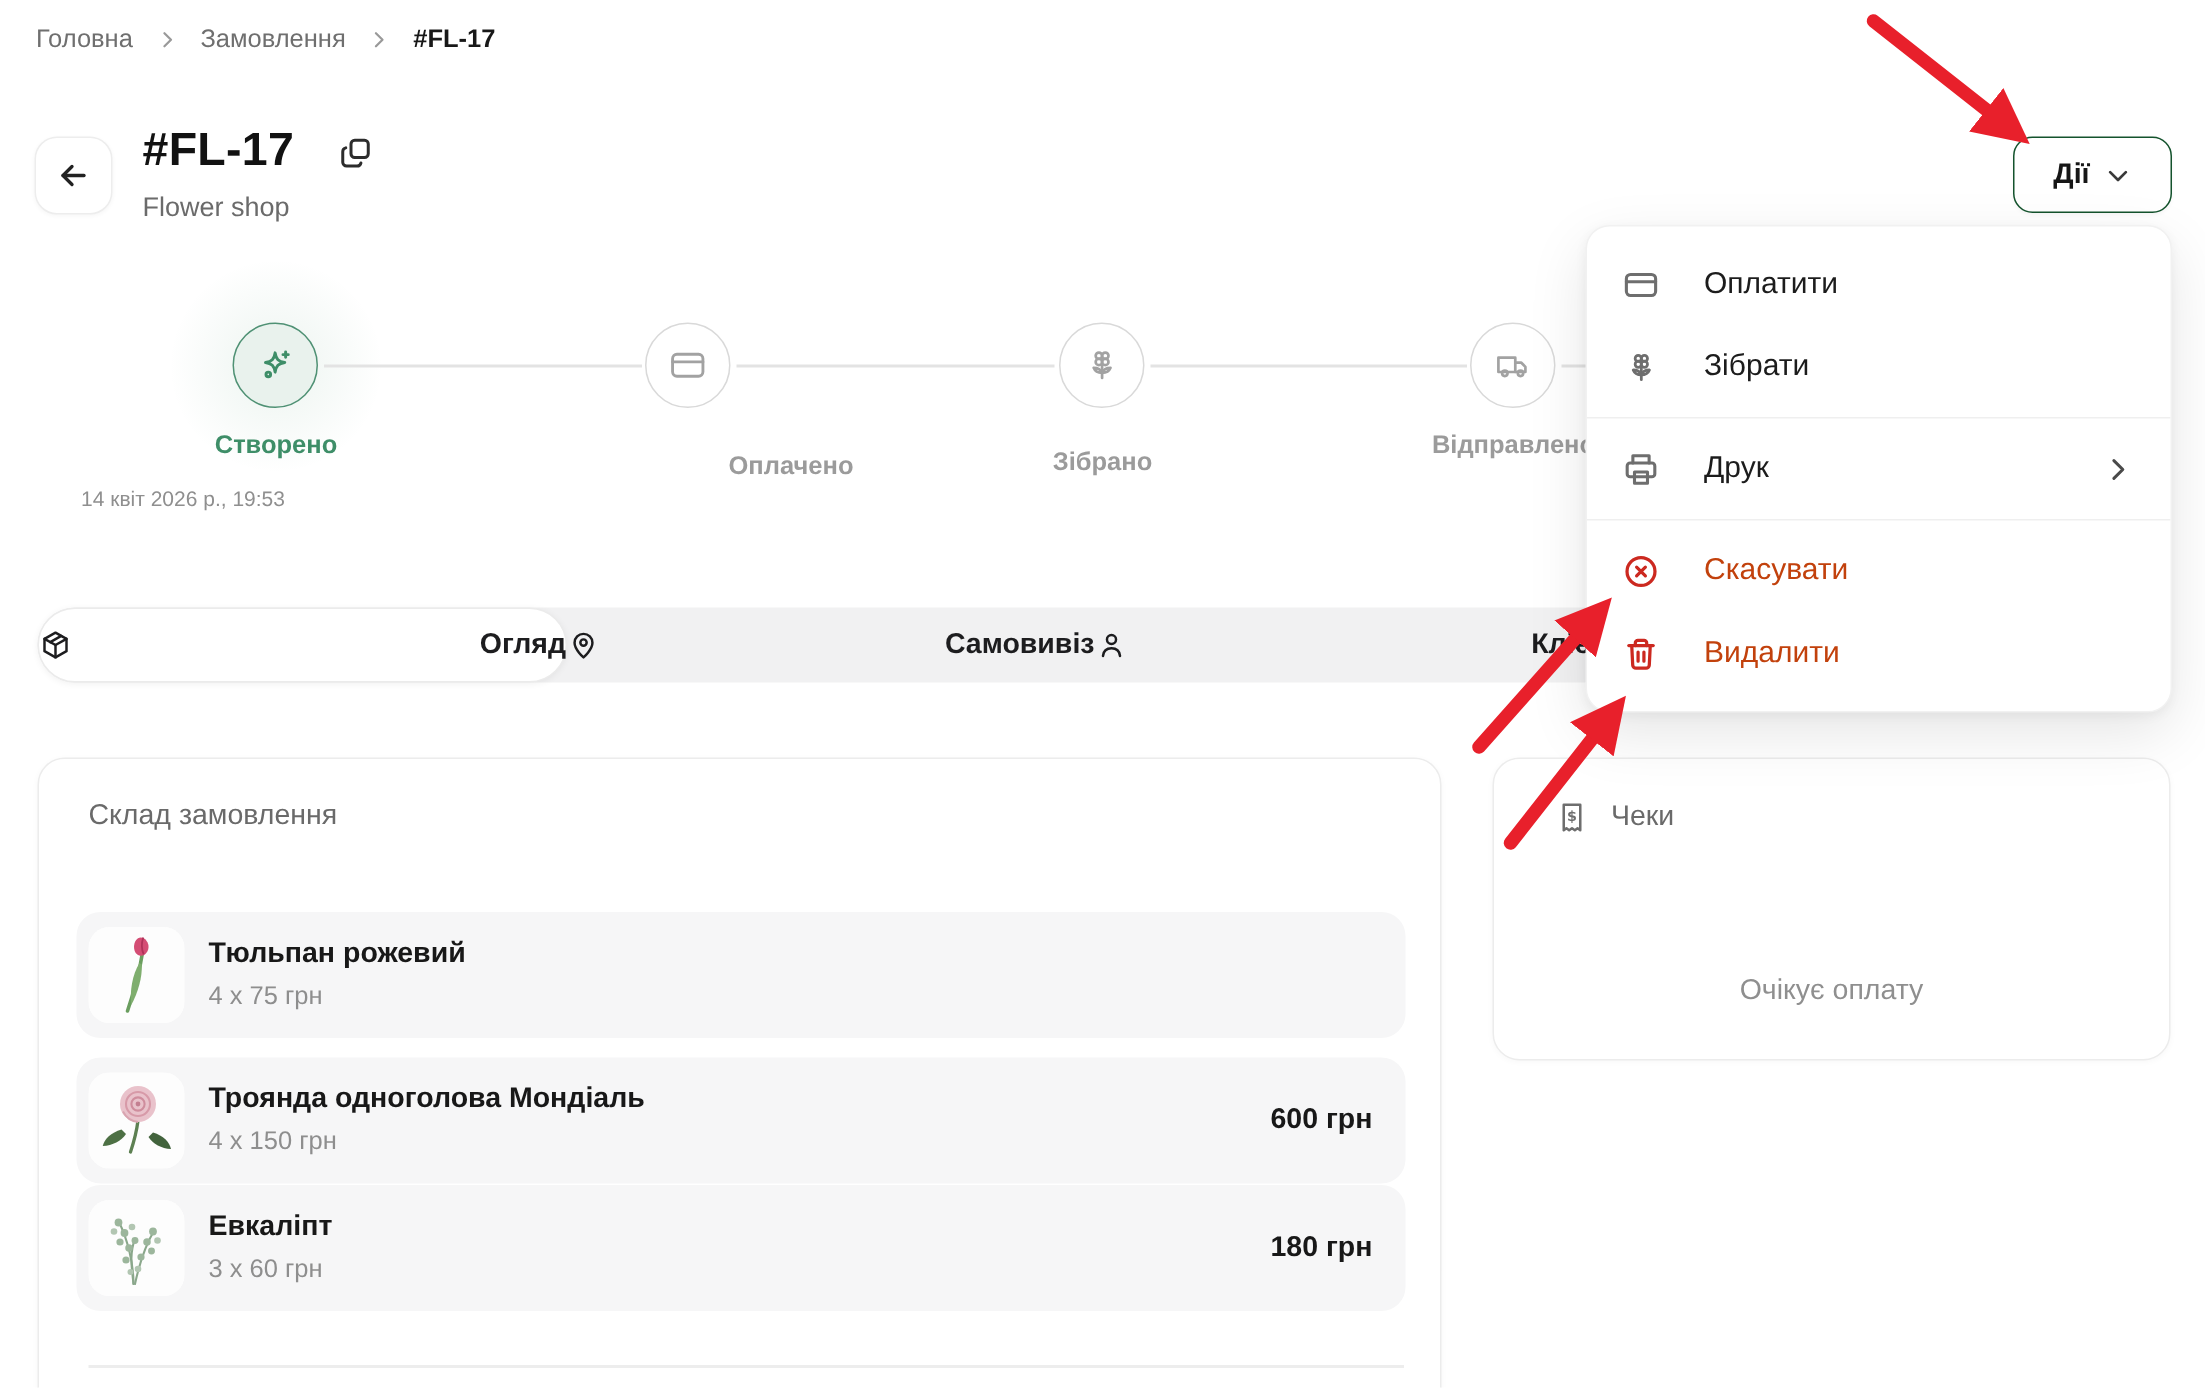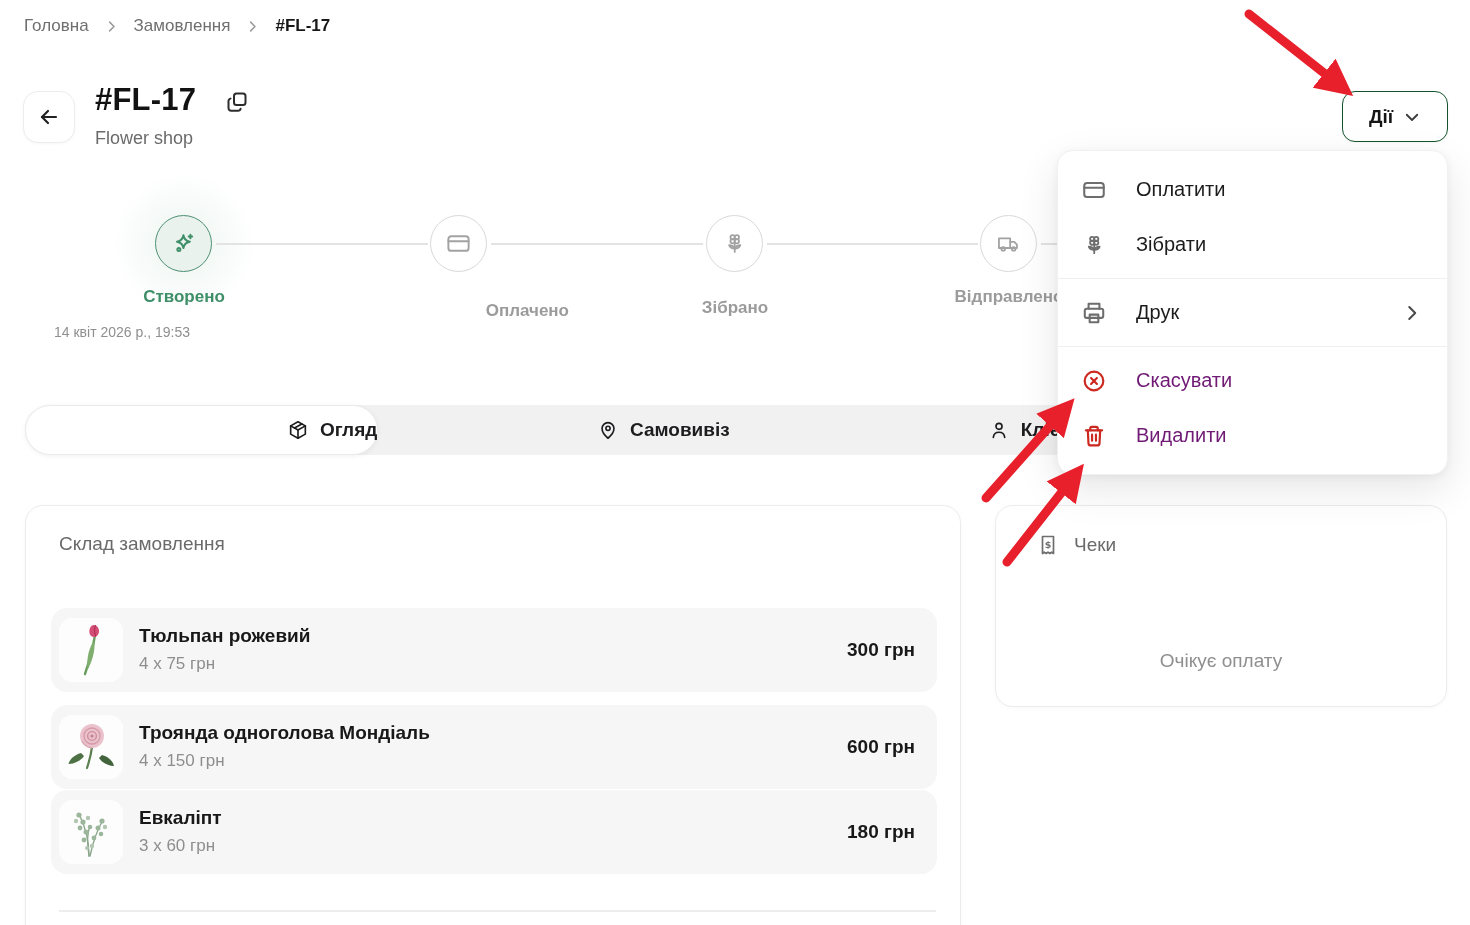--- a/index.html
+++ b/index.html
@@ -29,21 +29,21 @@
   .step-halo { position:absolute; left:114px; top:174px; width:140px; height:140px; border-radius:50%; background:radial-gradient(circle, rgba(233,242,237,.85) 0%, rgba(233,242,237,0) 72%); }
   .step-circle { position:absolute; width:57px; height:57px; border-radius:50%; background:#fff; border:1.5px solid #d9d9d9; display:flex; align-items:center; justify-content:center; color:#a2a2a2; }
   .step-circle.active { background:#e9f2ed; border-color:#4f9174; color:#3e8e68; }
   .step-label { position:absolute; width:220px; text-align:center; font-size:17px; font-weight:600; color:#9b9b9b; }
   .step-label.active { color:#3e8e68; font-weight:700; }
   .step-date { position:absolute; width:260px; font-size:14px; color:#8f8f8f; }
   .connector { position:absolute; height:2px; background:#e3e3e3; top:243px; }
 
   
   .tabbar { position:absolute; left:25px; top:405px; width:1056px; height:50px; background:#f1f1f2; border-radius:25px; display:flex; }
-  .tab { flex:1; display:flex; align-items:center; justify-content:flex-end; gap:11px; font-size:19px; font-weight:600; color:#1d1d1f; cursor:pointer; border-radius:25px; }
+  .tab { flex:1; display:flex; align-items:center; justify-content:space-between; gap:11px; font-size:19px; font-weight:600; color:#1d1d1f; cursor:pointer; border-radius:25px; }
   .tab .t-icon { width:22px; height:22px; color:#1d1d1f; }
   .tab.active { background:#fff; border:1px solid #ebebeb; box-shadow:0 1px 5px rgba(0,0,0,.06); }
 
   
   .card { position:absolute; background:#fff; border:1px solid #ececec; border-radius:18px; box-shadow:0 1px 4px rgba(0,0,0,.03); }
   .items-card { left:25px; top:505px; width:936px; height:455px; }
   .card-header { position:absolute; left:33px; top:27px; font-size:19px; color:#6a6a6a; }
 
   .order-row { position:absolute; left:25px; width:886px; height:84px; background:#f6f6f7; border-radius:16px; cursor:pointer; }
   .row-1 { top:102px; } .row-2 { top:199px; } .row-3 { top:284px; }
@@ -55,21 +55,21 @@
 
   .receipts-card { left:995px; top:505px; width:452px; height:202px; }
   .receipts-header { position:absolute; left:40px; top:27px; display:flex; align-items:center; gap:14px; font-size:19px; color:#6a6a6a; }
   .receipts-header .r-icon { width:24px; height:24px; color:#6e6e6e; }
   .receipts-empty { position:absolute; left:0; right:0; top:144px; text-align:center; font-size:19px; color:#8f8f8f; }
 
   
   .menu { position:absolute; left:1057px; top:150px; width:391px; background:#fff; border:1px solid #f1f1f1; border-radius:16px; padding:11px 0; z-index:50; box-shadow:0 14px 40px rgba(0,0,0,.10), 0 2px 8px rgba(0,0,0,.05); }
   .menu-item { height:55px; display:flex; align-items:center; padding:0 24px 0 23px; gap:29px; font-size:20px; color:#1c1c1c; cursor:pointer; }
   .menu-item .mi-icon { width:26px; height:26px; color:#6e6e6e; flex:none; }
-  .menu-item.danger { color:#701a75; }
+  .menu-item.danger { color:#c2410c; }
   .menu-item.danger .mi-icon { color:#cc2920; }
   .menu-divider { height:1px; background:#efefef; margin:6px 0; }
   .mi-chevron { margin-left:auto; width:22px; height:22px; color:#4a4a4a; }
 
   .arrows-overlay { position:absolute; left:0; top:0; z-index:100; pointer-events:none; }
 </style>
 </head>
 <body>
 
 <div class="breadcrumb">
@@ -188,21 +188,20 @@
       <svg width="64" height="64" viewBox="0 0 64 64">
           <rect width="64" height="64" fill="#fdfdfd"></rect>
           <path d="M36 17C34 30 30 44 26 56" stroke="#6a9e5f" stroke-width="2.4" fill="none" stroke-linecap="round"></path>
           <path d="M34 24C29 32 27.5 43 28.5 52C33 44 36 33 35.5 25Z" fill="#7fae6e"></path>
           <path d="M33 7.5C29.8 9.5 29.3 16 32.5 18.3C35.7 20.5 39.5 18 40 13.8C40.5 9.5 36.2 5.5 33 7.5Z" fill="#d44d74"></path>
           <path d="M36.5 7C35.3 10.5 35.3 14.8 36.8 18.2" stroke="#b03259" stroke-width="1.2" fill="none"></path>
         </svg>
     </div>
     <div class="item-name">Тюльпан рожевий</div>
     <div class="item-qty">4 x 75 грн</div>
-    <div class="item-total">300 грн</div>
   </div>
 
   <div class="order-row row-2">
     <div class="thumb">
       <svg width="64" height="64" viewBox="0 0 64 64">
           <rect width="64" height="64" fill="#fdfdfd"></rect>
           <path d="M33 32C32 40 30 47 28 53" stroke="#5d8052" stroke-width="2.2" fill="none" stroke-linecap="round"></path>
           <path d="M22 38C15 40 10.5 44.5 9.5 49C16 48.8 22 45.5 25 41Z" fill="#4d7044"></path>
           <path d="M43 40C50 42 54 46.5 55 51C48.5 50.8 43 47.5 40 43Z" fill="#42633c"></path>
           <circle cx="33" cy="21" r="12" fill="#e9c2cb"></circle>

